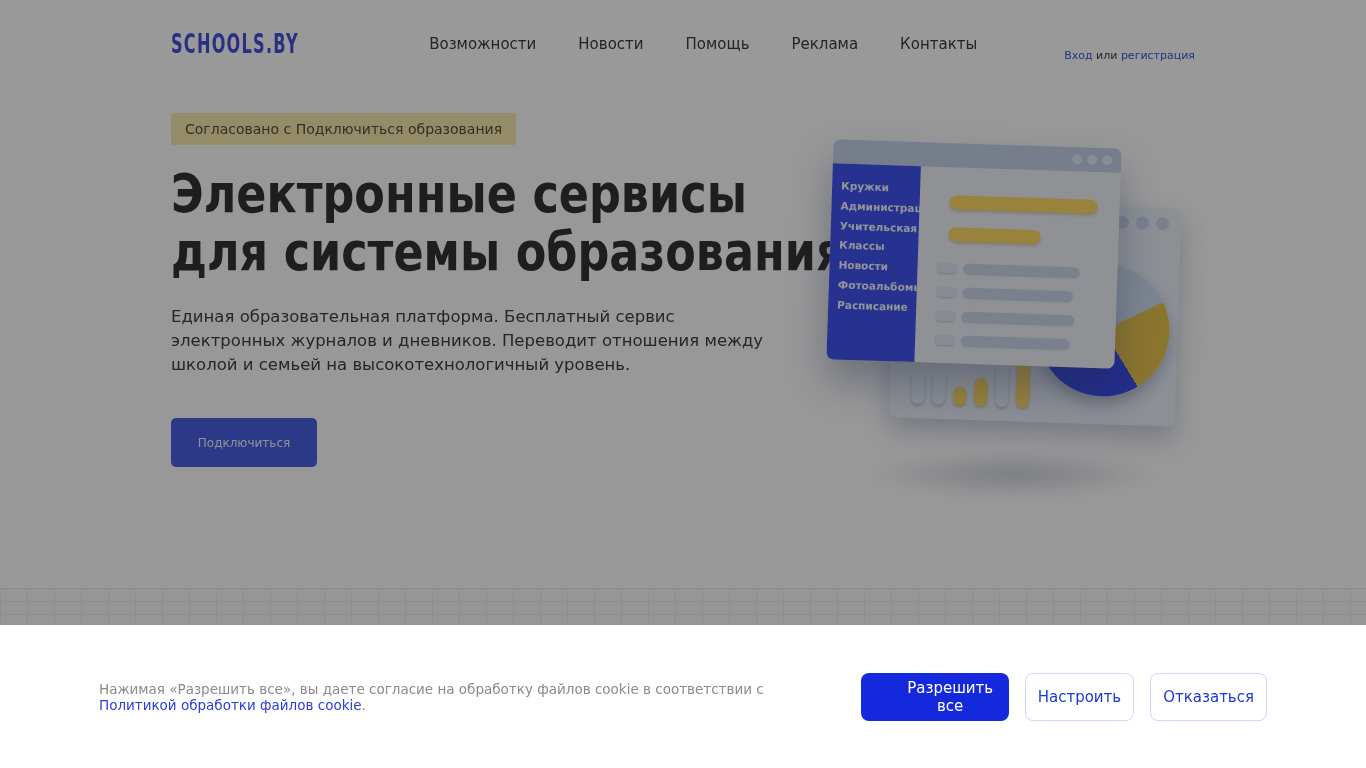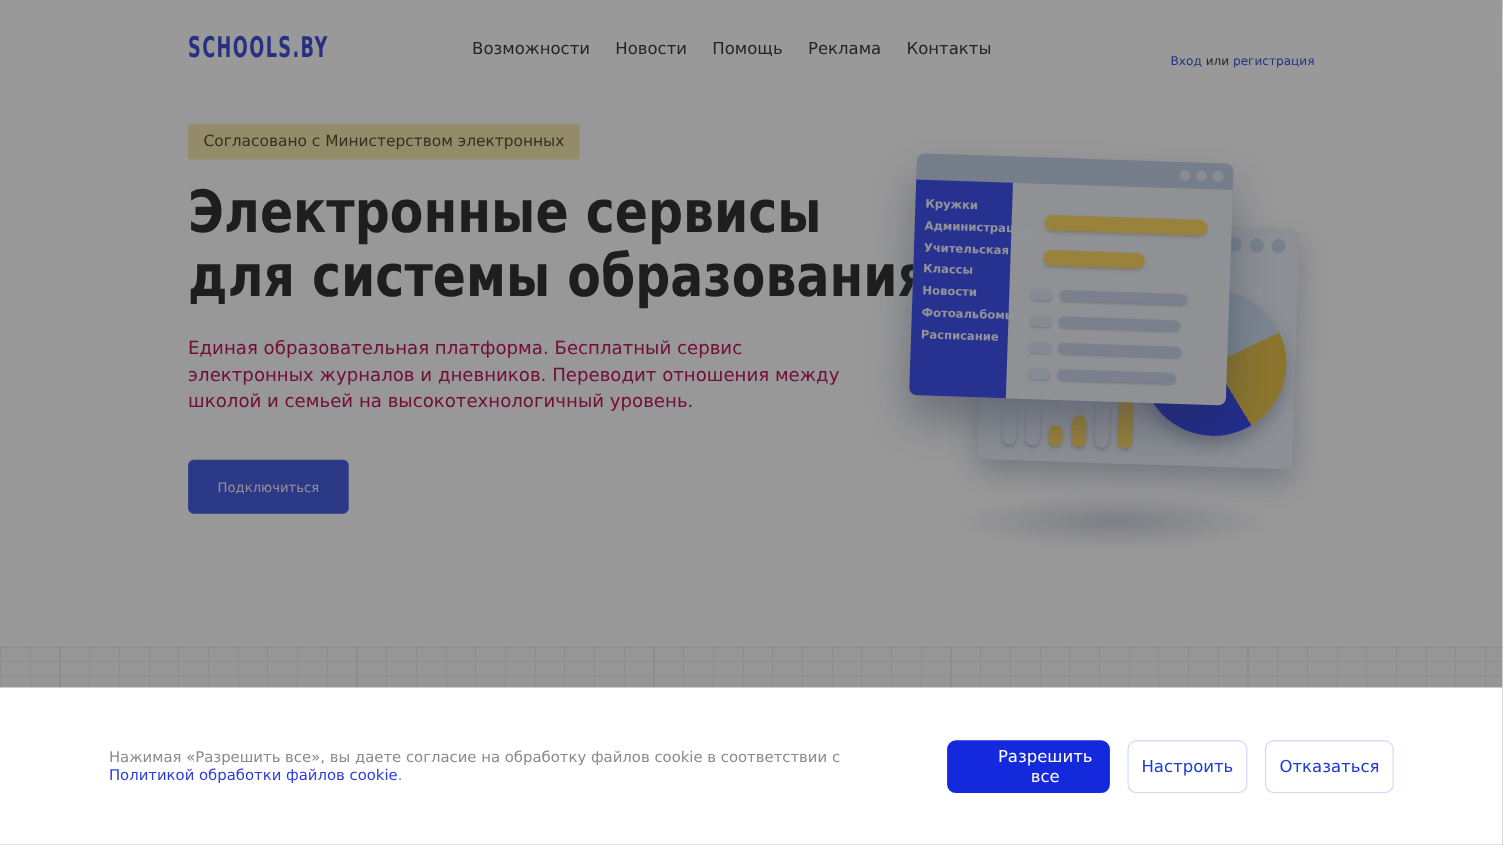--- a/index.html
+++ b/index.html
@@ -7,34 +7,34 @@
   body { font-family:"DejaVu Sans","Liberation Sans",sans-serif; background:#fff; position:relative; }
 
   .page { position:absolute; inset:0; background:#fff; }
 
   
   .header { position:absolute; top:12px; left:0; width:100%; height:65px; background:#fff;
             border-bottom:1px solid #ececef; }
   .header-inner { width:1024px; margin:0 auto; height:100%; display:flex; align-items:center; }
   .logo { font-size:26px; font-weight:600; color:#4150d8; letter-spacing:2px;
           transform:scaleX(.62); transform-origin:left center; white-space:nowrap; cursor:pointer; }
-  .nav { display:flex; gap:23px; margin-left:52px; }
+  .nav { display:flex; gap:42px; margin-left:52px; }
   .nav a { font-size:15px; color:#3d3d42; text-decoration:none; cursor:pointer; }
   .auth { margin-left:auto; font-size:11px;margin-top:23px; }
   .auth a { color:#3f55dc; text-decoration:none; cursor:pointer; }
   .auth span { color:#3d3d42; }
 
   
   .hero { position:absolute; top:66px; left:0; width:100%; height:522px; background:#fdfdfe; }
   .hero-inner { width:1024px; margin:0 auto; position:relative; }
   .badge { display:inline-block; margin-top:47px; background:var(--badge-bg,#f7e9ad);
            color:#55513a; font-size:14px; padding:8px 14px; border-radius:3px; }
   .hero h1 { margin-top:20px; font-size:53px; line-height:58px; font-weight:700; color:#333;
              transform:scaleX(.84); transform-origin:left top; white-space:nowrap; }
-  .hero-desc { margin-top:24px; width:600px; font-size:16.5px; line-height:24px; color:#be185d; }
+  .hero-desc { margin-top:24px; width:600px; font-size:16.5px; line-height:24px; color:#404040; }
   .hero-buttons { margin-top:41px; display:flex; gap:22px; }
   .btn-primary { width:146px; height:49px; background:var(--brand-blue,#4a5fe0); color:#eef0fc;
                  border:none; border-radius:5px; font-size:12px; cursor:pointer;
                  font-family:inherit; }
   .btn-secondary { width:162px; height:49px; background:transparent; color:var(--brand-blue,#4a5fe0);
                    border:1px solid #c4cdf2; border-radius:5px; font-size:15px; cursor:pointer;
                    font-family:inherit; }
 
   
   .illustration { position:absolute; left:828px; top:140px; width:360px; height:370px; }
@@ -109,21 +109,21 @@
         <a>Контакты</a>
       </nav>
       <div class="auth">
         <a>Вход</a><span> или </span><a>регистрация</a>
       </div>
     </div>
   </div>
 
   <div class="hero">
     <div class="hero-inner">
-      <div class="badge">Согласовано с Министерством электронных</div>
+      <div class="badge">Согласовано с Подключиться образования</div>
       <h1>
         <span style="display:block">Электронные сервисы</span>
         <span style="display:block">для системы образования</span>
       </h1>
       <p class="hero-desc">Единая образовательная платформа. Бесплатный сервис электронных журналов и дневников. Переводит отношения между школой и семьей на высокотехнологичный уровень.</p>
       <div class="hero-buttons">
         <button class="btn-primary">Подключиться</button>
       </div>
     </div>
   </div>

